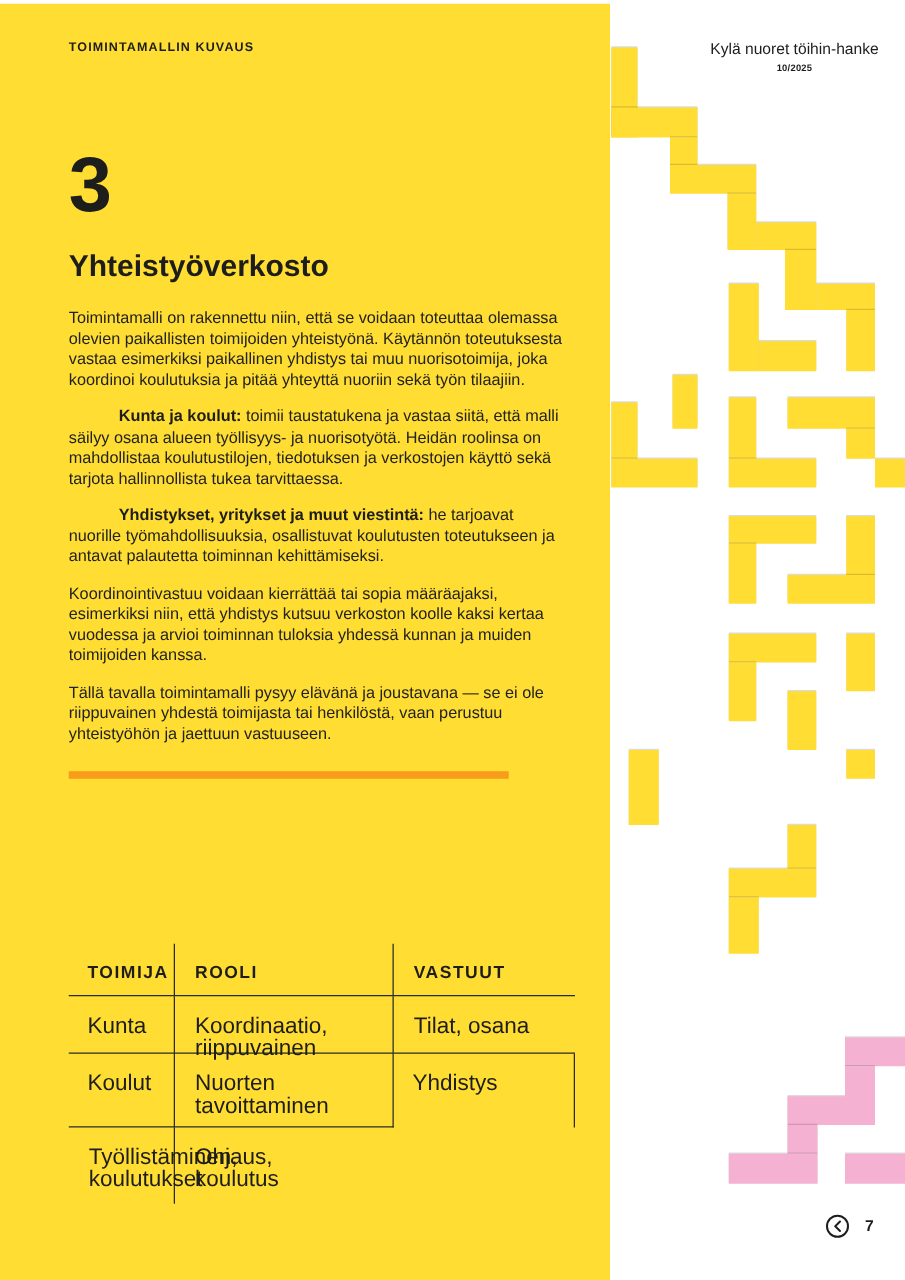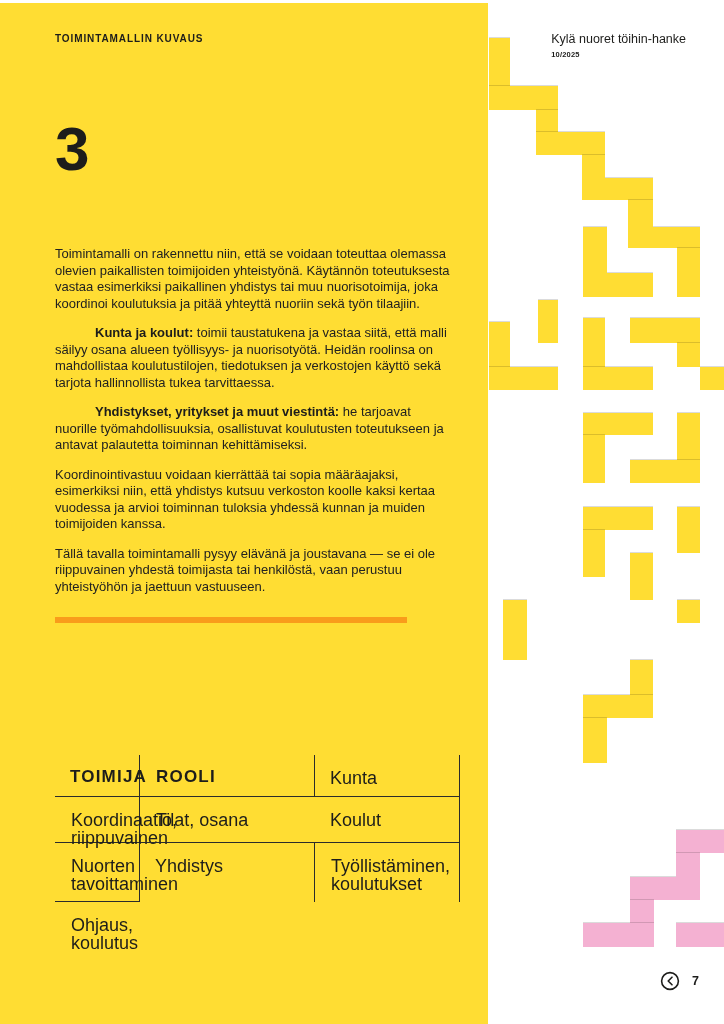--- a/index.html
+++ b/index.html
@@ -11,21 +11,21 @@
   }
   .page{position:absolute;inset:0;}
   .panel{position:absolute;left:0;top:3px;width:488px;height:1021px;background:var(--yellow);}
   .pattern{position:absolute;inset:0;pointer-events:none;}
   .shape{position:absolute;box-shadow:0 -1px 0 rgba(0,0,0,0.14);}
   .shape.y{background:var(--yellow);}
   .shape.p{background:var(--pink);}
 
   .eyebrow{position:absolute;left:55px;top:33px;font-size:10px;font-weight:bold;
     letter-spacing:0.9px;color:var(--ink);}
-  .hdr-right{position:absolute;right:38px;top:32px;text-align:left;color:var(--ink);}
+  .hdr-right{position:absolute;right:21px;top:32px;text-align:center;color:var(--ink);}
   .hdr-title{font-size:12.5px;line-height:14px;}
   .hdr-sub{font-size:7.5px;font-weight:bold;margin-top:4px;letter-spacing:0.2px;}
 
   .bignum{position:absolute;left:55px;top:118px;font-size:62px;font-weight:bold;
     line-height:1;color:var(--ink);}
   .title{position:absolute;left:55px;top:200px;margin:0;font-size:24px;font-weight:bold;
     color:var(--ink);}
 
   .copy{position:absolute;left:55px;top:246px;width:400px;font-size:13px;
     line-height:16.5px;color:#222220;}
@@ -35,21 +35,21 @@
   .divider{position:absolute;left:55px;top:617px;width:352px;height:6px;background:var(--orange);}
 
   .quote{position:absolute;left:55px;top:637px;width:420px;font-size:25px;
     line-height:31px;color:var(--ink);white-space:pre-line;}
 
   .roles-table{position:absolute;left:55px;top:755px;width:405px;display:grid;
     grid-template-columns:85px 175px 145px;grid-template-rows:42px 46px 59px 61px;}
   .cell{box-sizing:border-box;font-size:18px;line-height:18px;color:var(--ink);
     padding:14px 6px 0 16px;white-space:pre-line;}
   .cell.c0{padding-left:15px;}
-  .cell.th{font-size:17px;font-weight:bold;letter-spacing:1.2px;padding-top:13px;}
+  .cell.th{font-size:14px;font-weight:bold;letter-spacing:1.2px;padding-top:13px;}
   .cell.vr{border-right:1px solid var(--line);}
   .cell.hb{border-bottom:1px solid var(--line);}
 
   .pager{position:absolute;left:660px;top:971px;display:flex;align-items:center;gap:12px;}
   .nav-circle{width:20px;height:20px;display:flex;align-items:center;justify-content:center;
     cursor:pointer;}
   .pnum{font-size:12.5px;font-weight:bold;color:var(--ink);}
 </style>
 </head>
 <body>
@@ -101,35 +101,37 @@
 
   <div class="eyebrow">TOIMINTAMALLIN KUVAUS</div>
 
   <div class="hdr-right">
     <div class="hdr-title">Kylä nuoret töihin-hanke</div>
     <div class="hdr-sub">10/2025</div>
   </div>
 
   <div class="bignum">3</div>
 
+  <h1 class="title">Yhteistyöverkosto</h1>
 
   <div class="copy" id="copy">
       <p>Toimintamalli on rakennettu niin, että se voidaan toteuttaa olemassa olevien paikallisten toimijoiden yhteistyönä. Käytännön toteutuksesta vastaa esimerkiksi paikallinen yhdistys tai muu nuorisotoimija, joka koordinoi koulutuksia ja pitää yhteyttä nuoriin sekä työn tilaajiin.</p>
       <p><b>Kunta ja koulut:</b> toimii taustatukena ja vastaa siitä, että malli säilyy osana alueen työllisyys- ja nuorisotyötä. Heidän roolinsa on mahdollistaa koulutustilojen, tiedotuksen ja verkostojen käyttö sekä tarjota hallinnollista tukea tarvittaessa.</p>
       <p><b>Yhdistykset, yritykset ja muut viestintä:</b> he tarjoavat nuorille työmahdollisuuksia, osallistuvat koulutusten toteutukseen ja antavat palautetta toiminnan kehittämiseksi.</p>
       <p>Koordinointivastuu voidaan kierrättää tai sopia määräajaksi, esimerkiksi niin, että yhdistys kutsuu verkoston koolle kaksi kertaa vuodessa ja arvioi toiminnan tuloksia yhdessä kunnan ja muiden toimijoiden kanssa.</p>
       <p>Tällä tavalla toimintamalli pysyy elävänä ja joustavana — se ei ole riippuvainen yhdestä toimijasta tai henkilöstä, vaan perustuu yhteistyöhön ja jaettuun vastuuseen.</p>
     </div>
 
   <div class="divider"></div>
 
 
   <div class="roles-table" id="rolesTable">
       <div class="cell th c0 vr hb">TOIMIJA</div>
       <div class="cell th c1 vr hb">ROOLI</div>
+      <div class="cell th c2 hb">VASTUUT</div>
       <div class="cell c0 vr hb">Kunta</div>
       <div class="cell c1 vr hb">Koordinaatio, riippuvainen</div>
       <div class="cell c2 hb">Tilat, osana</div>
       <div class="cell c0 vr hb">Koulut</div>
       <div class="cell c1 vr hb">Nuorten tavoittaminen</div>
       <div class="cell c0 vr">Yhdistys</div>
       <div class="cell c1 vr">Työllistäminen,
 koulutukset</div>
       <div class="cell c2">Ohjaus,
 koulutus</div>

